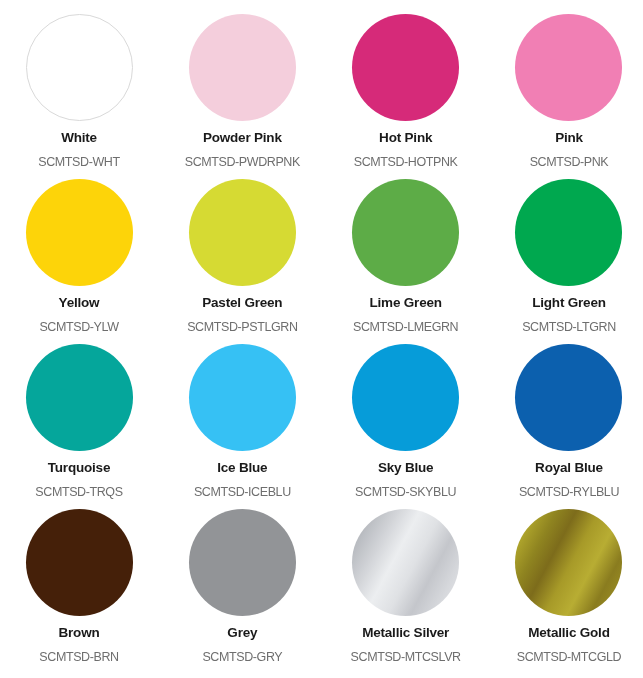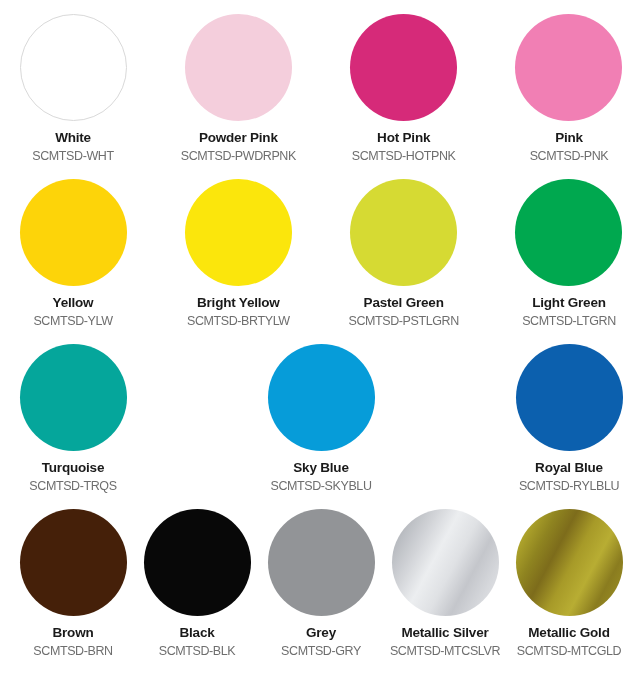--- a/index.html
+++ b/index.html
@@ -13,21 +13,21 @@
     font-family: "Liberation Sans", sans-serif;
     overflow: hidden;
   }
   .chart {
     width: 643px;
     height: 678px;
     display: flex;
     flex-direction: column;
     justify-content: flex-end;
     box-sizing: border-box;
-    padding: 14px 8px 4px 7px;
+    padding: 14px 8px 4px 13px;
   }
   .row {
     display: flex;
     flex-direction: row;
     justify-content: space-between;
     align-items: flex-start;
     height: 166px;
     padding: 0 6px;
     box-sizing: border-box;
   }
@@ -50,21 +50,21 @@
     margin-top: 9px;
     font-size: 13.5px;
     font-weight: bold;
     color: #1a1a1a;
     letter-spacing: -0.2px;
     line-height: 1.15;
     text-align: center;
     white-space: nowrap;
   }
   .sku {
-    margin-top: 3px;
+    margin-top: 9px;
     font-size: 12.5px;
     font-weight: normal;
     color: #6e6e6e;
     letter-spacing: -0.4px;
     line-height: 1.15;
     text-align: center;
     white-space: nowrap;
   }
 </style>
 </head>
@@ -95,64 +95,64 @@
     </div>
   </div>
 
   <div class="row">
     <div class="cell">
       <div class="swatch" style="background: rgb(253, 212, 9);"></div>
       <div class="name">Yellow</div>
       <div class="sku">SCMTSD-YLW</div>
     </div>
     <div class="cell">
-      <div class="swatch" style="background: rgb(251, 230, 12);"></div>
-      <div class="name">Bright Yellow</div>
-      <div class="sku">SCMTSD-BRTYLW</div>
-    </div>
-    <div class="cell">
       <div class="swatch" style="background: rgb(214, 218, 51);"></div>
       <div class="name">Pastel Green</div>
       <div class="sku">SCMTSD-PSTLGRN</div>
+    </div>
+    <div class="cell">
+      <div class="swatch" style="background: rgb(93, 172, 71);"></div>
+      <div class="name">Lime Green</div>
+      <div class="sku">SCMTSD-LMEGRN</div>
     </div>
     <div class="cell">
       <div class="swatch" style="background: rgb(0, 168, 79);"></div>
       <div class="name">Light Green</div>
       <div class="sku">SCMTSD-LTGRN</div>
     </div>
   </div>
 
   <div class="row">
     <div class="cell">
       <div class="swatch" style="background: rgb(5, 166, 155);"></div>
       <div class="name">Turquoise</div>
       <div class="sku">SCMTSD-TRQS</div>
+    </div>
+    <div class="cell">
+      <div class="swatch" style="background: rgb(54, 193, 244);"></div>
+      <div class="name">Ice Blue</div>
+      <div class="sku">SCMTSD-ICEBLU</div>
     </div>
     <div class="cell">
       <div class="swatch" style="background: rgb(6, 156, 217);"></div>
       <div class="name">Sky Blue</div>
       <div class="sku">SCMTSD-SKYBLU</div>
     </div>
     <div class="cell">
       <div class="swatch" style="background: rgb(12, 96, 174);"></div>
       <div class="name">Royal Blue</div>
       <div class="sku">SCMTSD-RYLBLU</div>
     </div>
   </div>
 
   <div class="row">
     <div class="cell">
       <div class="swatch" style="background: rgb(69, 32, 9);"></div>
       <div class="name">Brown</div>
       <div class="sku">SCMTSD-BRN</div>
-    </div>
-    <div class="cell">
-      <div class="swatch" style="background: rgb(8, 8, 8);"></div>
-      <div class="name">Black</div>
-      <div class="sku">SCMTSD-BLK</div>
     </div>
     <div class="cell">
       <div class="swatch" style="background: rgb(146, 148, 151);"></div>
       <div class="name">Grey</div>
       <div class="sku">SCMTSD-GRY</div>
     </div>
     <div class="cell">
       <div class="swatch" style="background: linear-gradient(118deg, rgb(200, 202, 206) 0%, rgb(185, 188, 193) 14%, rgb(210, 212, 216) 28%, rgb(236, 238, 240) 42%, rgb(223, 225, 228) 56%, rgb(196, 198, 203) 70%, rgb(214, 216, 220) 84%, rgb(233, 234, 236) 100%);"></div>
       <div class="name">Metallic Silver</div>
       <div class="sku">SCMTSD-MTCSLVR</div>

